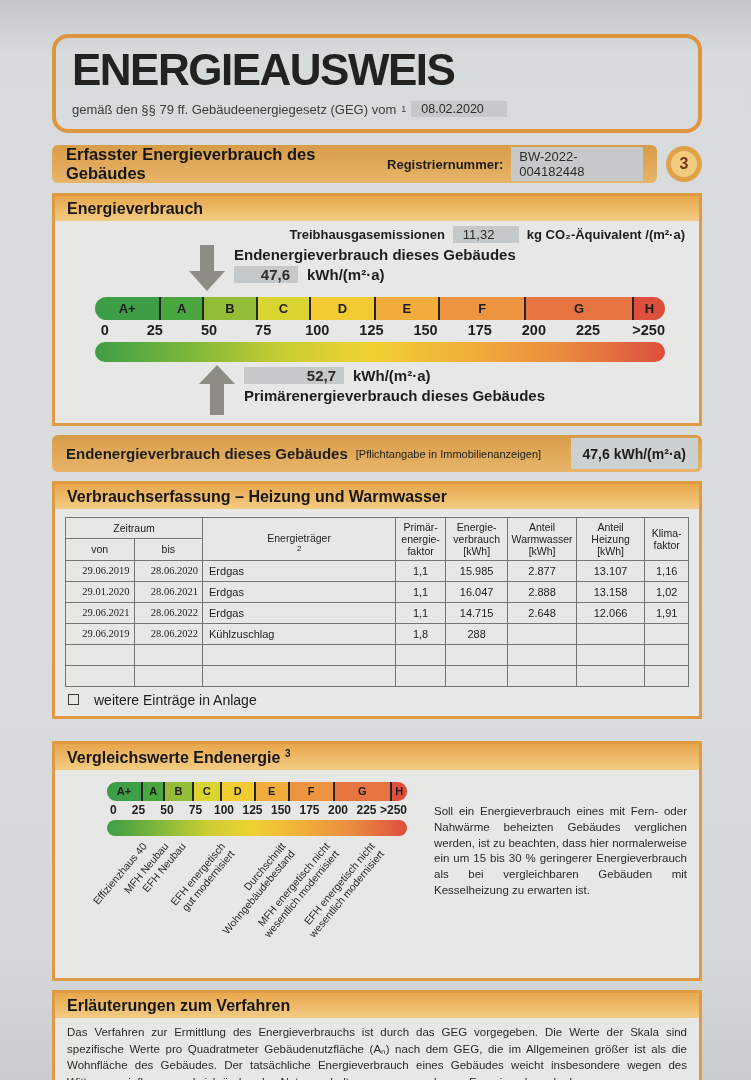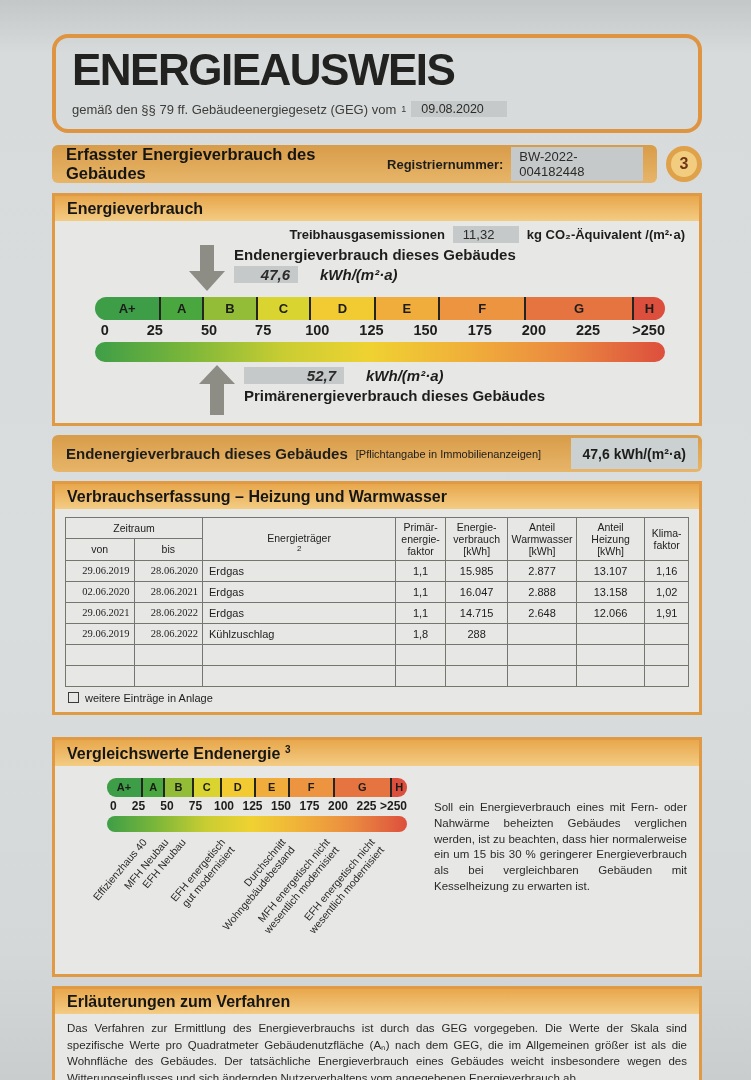--- a/index.html
+++ b/index.html
@@ -42,21 +42,21 @@
   .ghg-chip { min-width:66px; text-align:left; font-size:13px; }
   .unit { font-weight:bold; }
 
   .end-block { display:flex; padding-left:122px; margin-top:2px; height:52px; }
   .arrow-down { width:36px; display:flex; flex-direction:column; align-items:center; flex:none; }
   .arrow-down .shaft { width:14px; height:26px; background:#8d8d86; }
   .arrow-down .head { width:0; height:0; border-left:18px solid transparent; border-right:18px solid transparent;
                       border-top:20px solid #8d8d86; }
   .end-texts { margin-left:9px; padding-top:1px; }
   .end-texts .t1 { font-weight:bold; font-size:15px; }
-  .val-row { display:flex; gap:22px; align-items:center; margin-top:3px; font-weight:bold; font-size:15px;font-style:italic; }
+  .val-row { display:flex; gap:9px; align-items:center; margin-top:3px; font-weight:bold; font-size:15px; }
   .val-chip47 { min-width:64px; text-align:right; padding:0 8px; }
   .val-chip52 { min-width:100px; text-align:right; padding:0 8px; }
 
   .scale-area { margin:0 22px 0 28px; }
   .band { display:flex; height:23px; }
   .band span { display:flex; align-items:center; justify-content:center; font-weight:bold; font-size:13px; color:#1c1c1a; }
   .band span + span { border-left:2px solid #242422; }
   .band span:nth-child(1){ width:11.3%; background:#3e9e47; border-radius:12px 0 0 12px; }
   .band span:nth-child(2){ width:7.5%;  background:#4aa63e; }
   .band span:nth-child(3){ width:9.4%;  background:#94bd37; }
@@ -102,21 +102,21 @@
 
   
   table { width:calc(100% - 20px); margin:8px 10px 5px; border-collapse:collapse; }
   th, td { border:1px solid #76766f; }
   th { font-size:10.5px; font-weight:normal; white-space:pre-line; text-align:center; padding:2px 2px; color:#222220; }
   th sup { font-size:8px; }
   td { font-size:11px; height:21px; padding:1px 4px; }
   td.date { text-align:right; font-size:10.5px; padding-left:5px;font-family:Liberation Serif, serif; }
   td.txt { text-align:left; padding-left:6px; }
   td.num { text-align:center; }
-  .cb-row { display:flex; align-items:center; gap:6px; margin:2px 0 8px 13px; font-size:11px; }
+  .cb-row { display:flex; align-items:center; gap:15px; margin:2px 0 8px 13px; font-size:14px; }
   .cb { width:11px; height:11px; border:1.5px solid #3a3a38; flex:none; }
 
   
   .cmp-content { display:flex; padding:12px 12px 4px; }
   .cmp-left { width:355px; flex:none; }
   .cmp-scale { margin-left:40px; width:300px; }
   .cmp-scale .band { height:19px; }
   .cmp-scale .band span { font-size:11px; }
   .cmp-scale .band span:nth-child(1){ border-radius:9px 0 0 9px; }
   .cmp-scale .band span:nth-child(9){ border-radius:0 9px 9px 0; }
@@ -145,21 +145,21 @@
 <div class="page">
   <div class="content">
 
     <div class="title-box">
       <div class="title-line">
         <span class="h-title">ENERGIEAUSWEIS</span>
       </div>
       <div class="law">
         <span>gemäß den §§ 79 ff. Gebäudeenergiegesetz (GEG) vom</span>
         <sup>1</sup>
-        <span class="chip date-chip">09.08.2020</span>
+        <span class="chip date-chip">08.02.2020</span>
       </div>
     </div>
 
     <div class="banner-row">
       <div class="banner-bar">
         <span class="banner-title">Erfasster Energieverbrauch des Gebäudes</span>
         <span class="reg-label">Registriernummer:</span>
         <span class="chip reg-chip">BW-2022-004182448</span>
       </div>
       <div class="badge">3</div>
@@ -283,21 +283,21 @@
             <td class="date">29.06.2019</td>
             <td class="date">28.06.2020</td>
             <td class="txt">Erdgas</td>
             <td class="num">1,1</td>
             <td class="num">15.985</td>
             <td class="num">2.877</td>
             <td class="num">13.107</td>
             <td class="num">1,16</td>
           </tr>
           <tr>
-            <td class="date">02.06.2020</td>
+            <td class="date">29.01.2020</td>
             <td class="date">28.06.2021</td>
             <td class="txt">Erdgas</td>
             <td class="num">1,1</td>
             <td class="num">16.047</td>
             <td class="num">2.888</td>
             <td class="num">13.158</td>
             <td class="num">1,02</td>
           </tr>
           <tr>
             <td class="date">29.06.2021</td>

